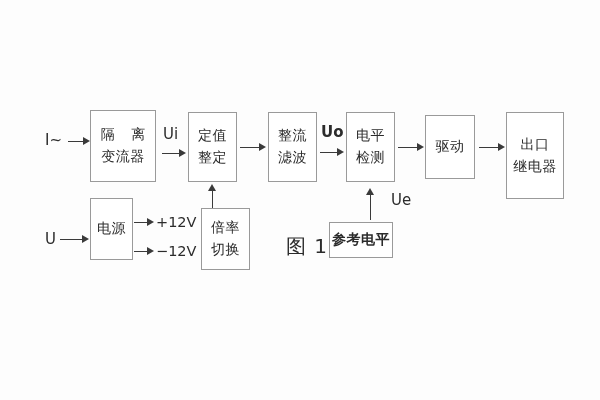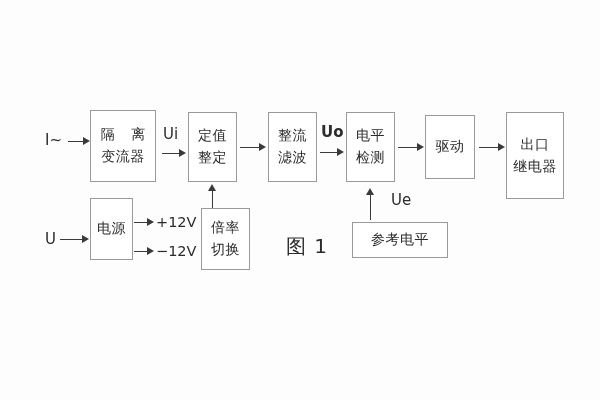--- a/index.html
+++ b/index.html
@@ -158,21 +158,21 @@
   <div class="box" style="left:188px; top:208px; width:49px; height:62px;margin-left:13px;">
     <span class="ln">倍率</span>
     <span class="ln">切换</span>
   </div>
 
   <div class="vline" style="left:212px; top:190px; height:18px;"></div>
   <div class="arrow-u" style="left:208px; top:184px;"></div>
 
   <div class="lbl fig" style="left:286px; top:236px;">图 1</div>
 
-  <div class="box" style="left:352px; top:222px; width:96px; height:36px;">
+  <div class="box" style="left:329px; top:222px; width:64px; height:36px;font-weight:bold;">
     <span class="ln">参考电平</span>
   </div>
 
   <div class="vline" style="left:370px; top:194px; height:26px;"></div>
   <div class="arrow-u" style="left:366px; top:188px;"></div>
   <div class="lbl" style="left:379px; top:193px;margin-left:12px;">Ue</div>
 
 </div>
 
 </body></html>

